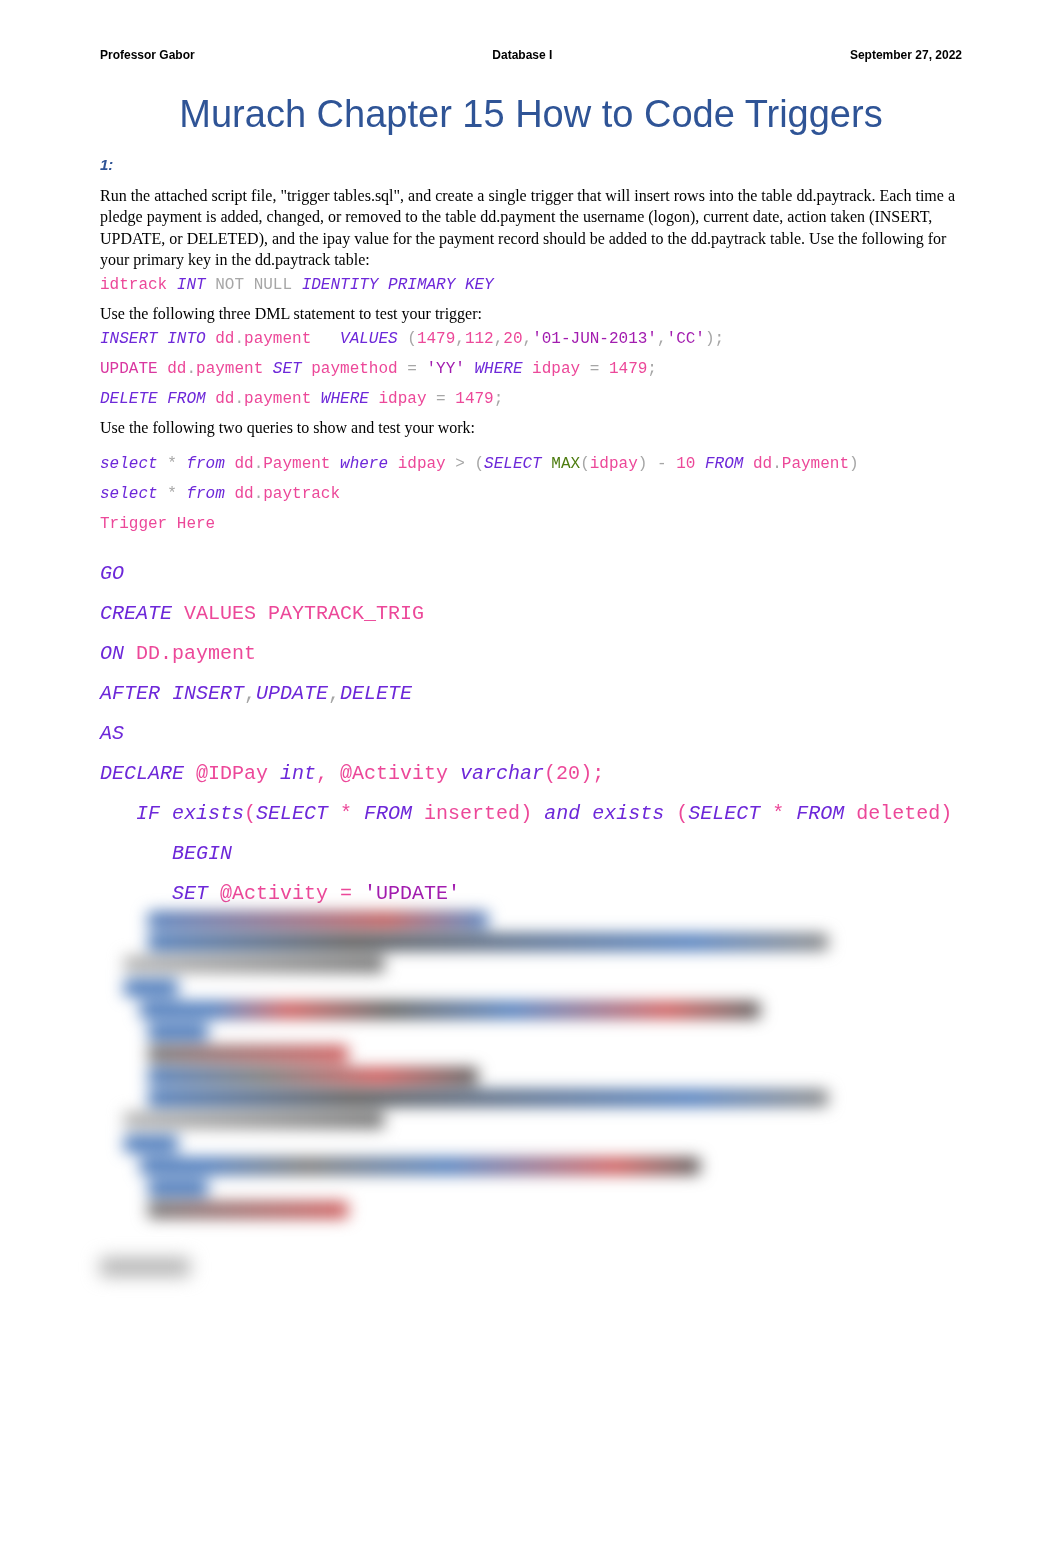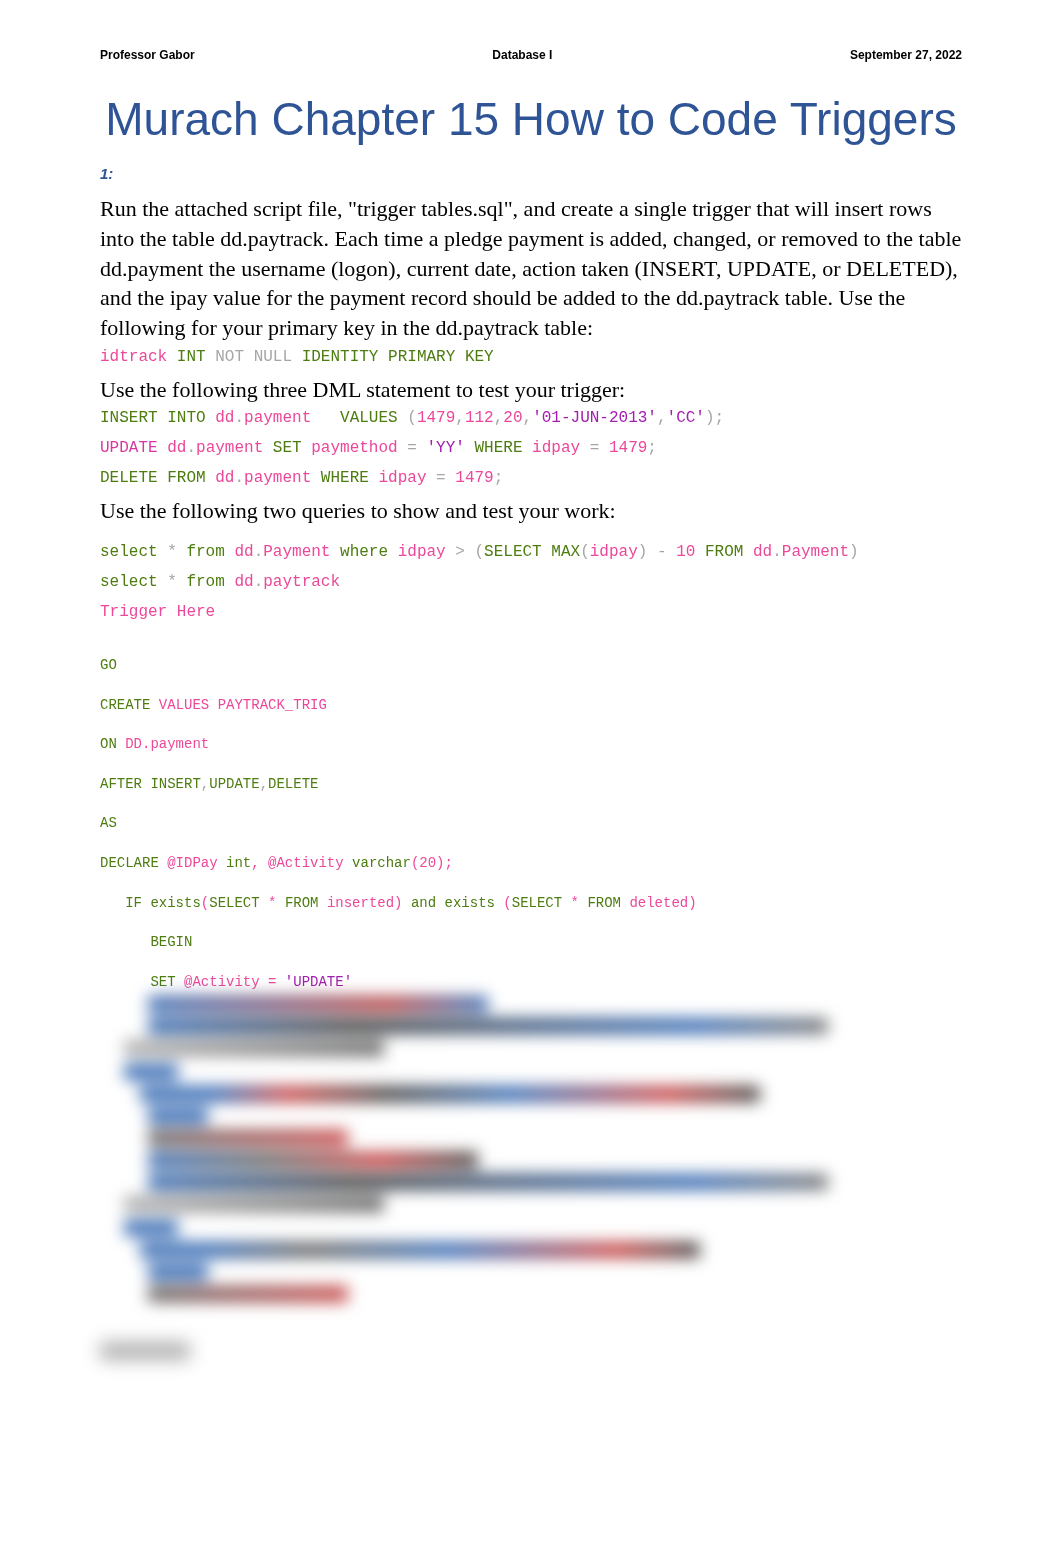--- a/index.html
+++ b/index.html
@@ -16,55 +16,55 @@
     }
     .header-row {
       display: flex;
       justify-content: space-between;
       font-size: 12px;
       font-weight: 600;
       margin-bottom: 30px;
     }
     .title {
       text-align: center;
-      font-size: 46px;
+      font-size: 38px;
       font-weight: 400;
       color: #2f5496;
       margin-bottom: 18px;
       line-height: 1.2;
     }
     .question-number {
       font-style: italic;
       font-weight: bold;
       color: #2f5496;
       font-size: 15px;
       margin-bottom: 12px;
     }
     .body-text {
       font-family: "Times New Roman", Times, serif;
-      font-size: 22px;
+      font-size: 16px;
       line-height: 1.35;
       margin-bottom: 2px;
     }
     .code-line {
       font-family: Consolas, "Courier New", monospace;
       font-size: 16px;
       white-space: pre;
       line-height: 1.5;
     }
     .code-line-mono {
       font-family: Consolas, "Courier New", monospace;
-      font-size: 14px;
+      font-size: 20px;
       white-space: pre;
       line-height: 1.4;
-      margin-top: 20px;
+      margin-top: 12px;
     }
     .spacer-sm { height: 6px; }
     .spacer-md { height: 12px; }
-    .kw-blue { color: #4d7c0f; }
+    .kw-blue { color: #6d28d9; font-style: italic; }
     .kw-gray { color: #a6a6a6; }
     .kw-magenta { color: #d937a0; }
     .kw-func { color: #4d7c0f; font-family: Liberation Mono, monospace; }
     .kw-str { color: #a21caf; }
     .op { color: #a6a6a6; }
     .txt-black { color: #ec4899; }
     .blurred-block {
       filter: blur(8px);
       user-select: none;
       margin-top: 4px;

